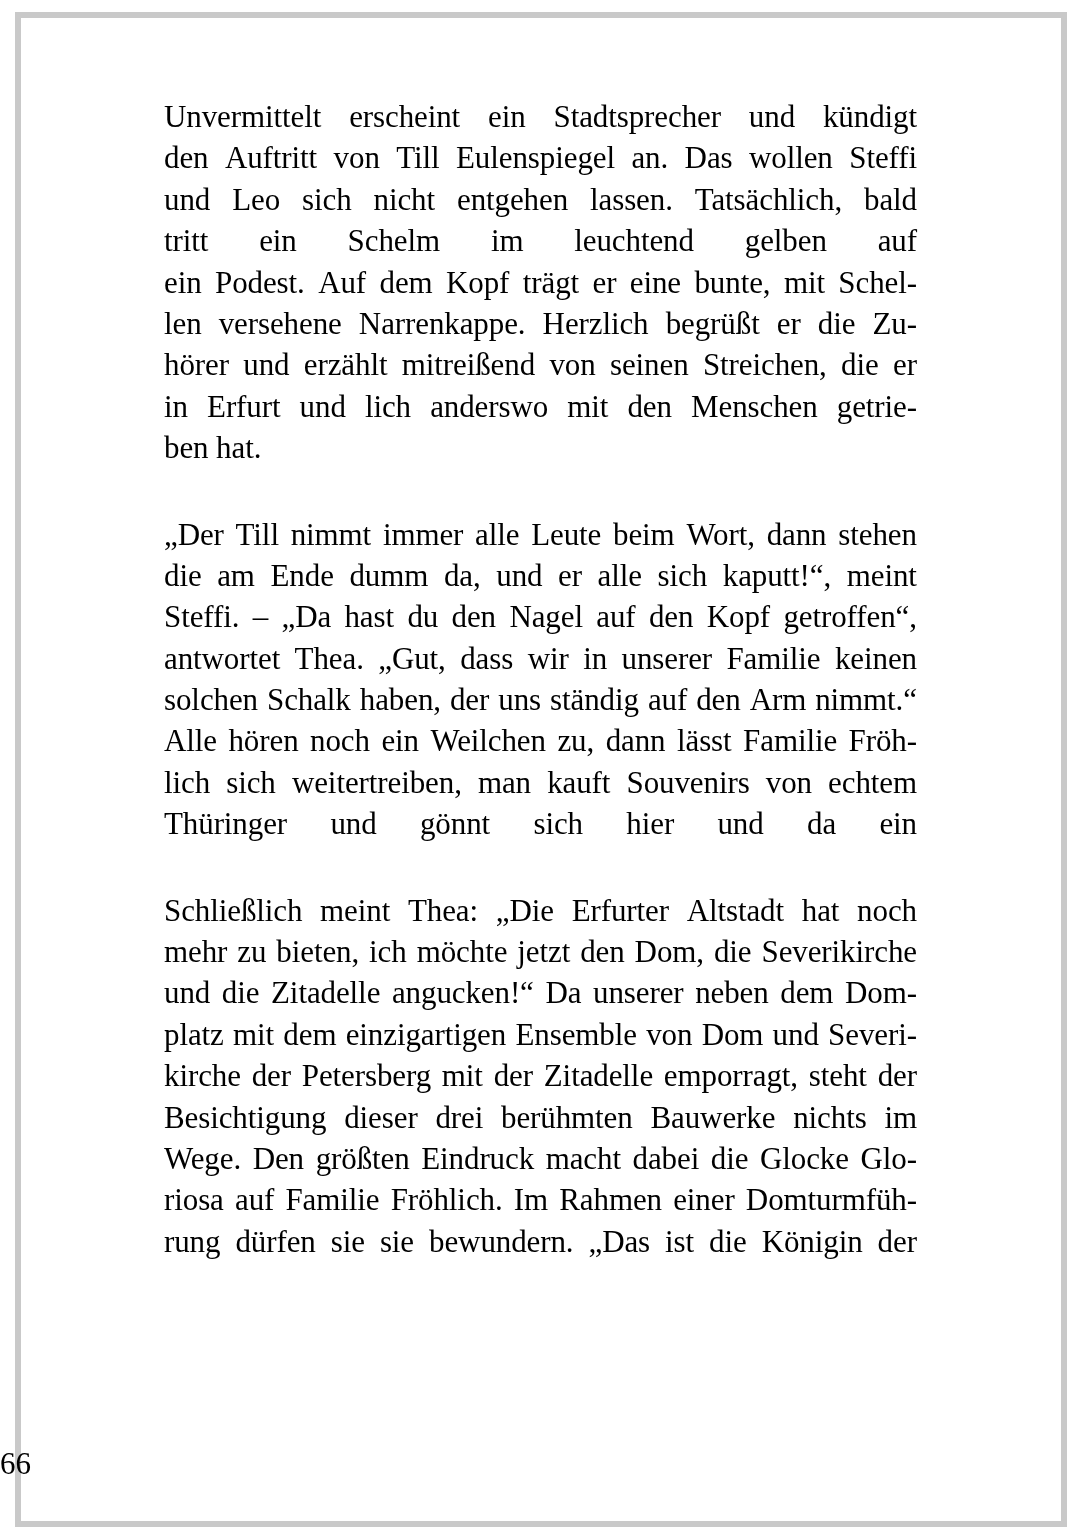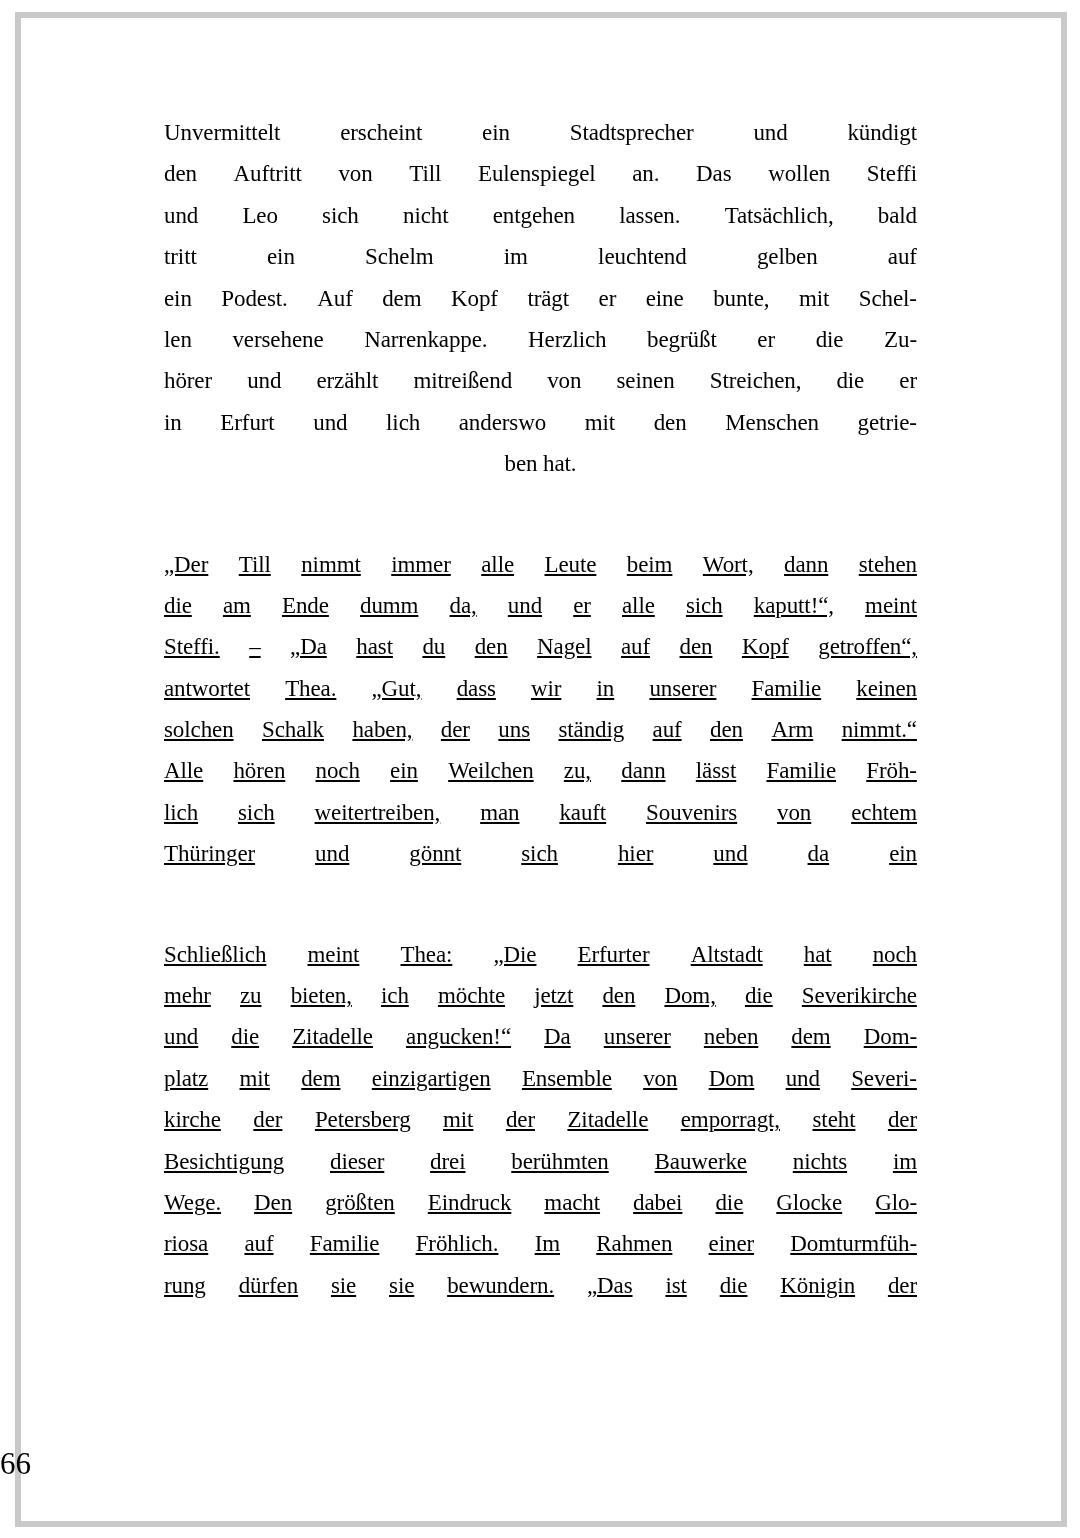--- a/index.html
+++ b/index.html
@@ -20,42 +20,41 @@
     left: 15px;
     top: 12px;
     right: 13px;
     bottom: 11px;
     border: 6px solid var(--frame-color, #c9c9c9);
     pointer-events: none;
   }
   .text-block {
     position: absolute;
     left: 164px;
-    top: 112px;
+    top: 96px;
     width: 753px;
-    font-size: 23px;
+    font-size: 31px;
     line-height: 41.4px;
     letter-spacing: -0.1px;
   }
   .paragraph + .paragraph {
-    margin-top: 59px;
-    text-decoration: underline;
+    margin-top: 45px;
   }
   .line {
     display: flex;
     flex-wrap: nowrap;
     justify-content: space-between;
     height: 41.4px;
   }
   .line > span {
     white-space: pre;
   }
   .line.flush {
     display: block;
-    text-align: center;
+    text-align: left;
   }
   .page-number {
     position: absolute;
     left: 0;
     top: 1443px;
     width: 100%;
     font-size: 31px;
     line-height: 41.4px;
   }
 </style>

